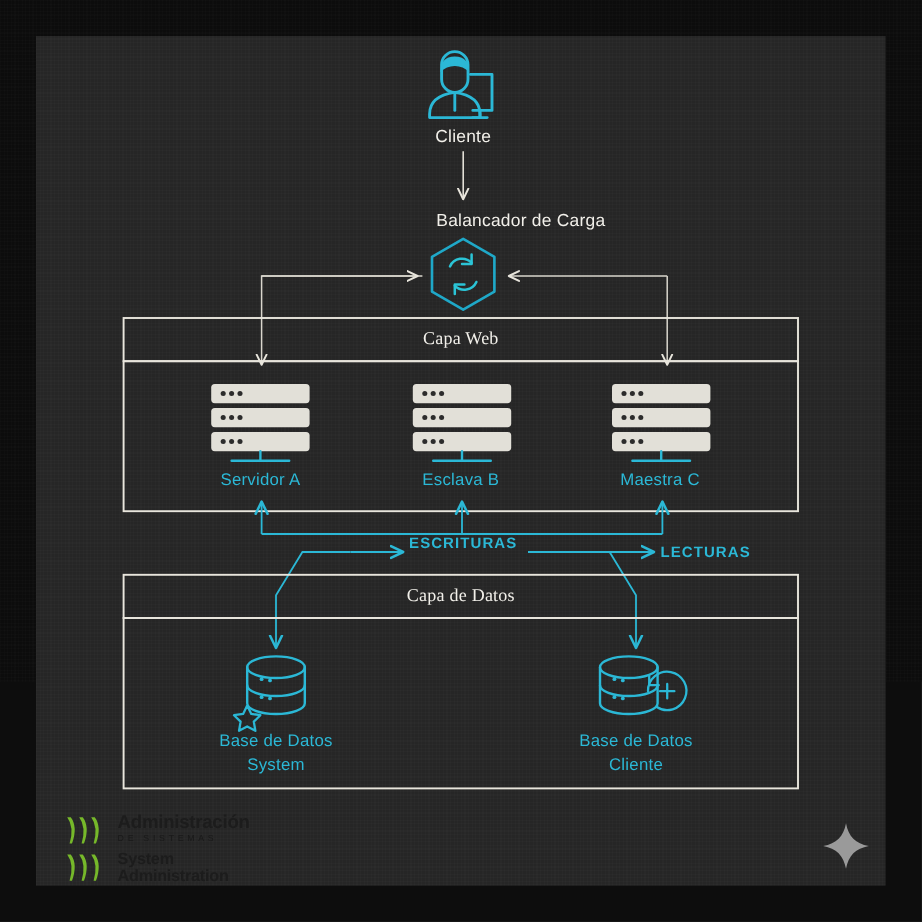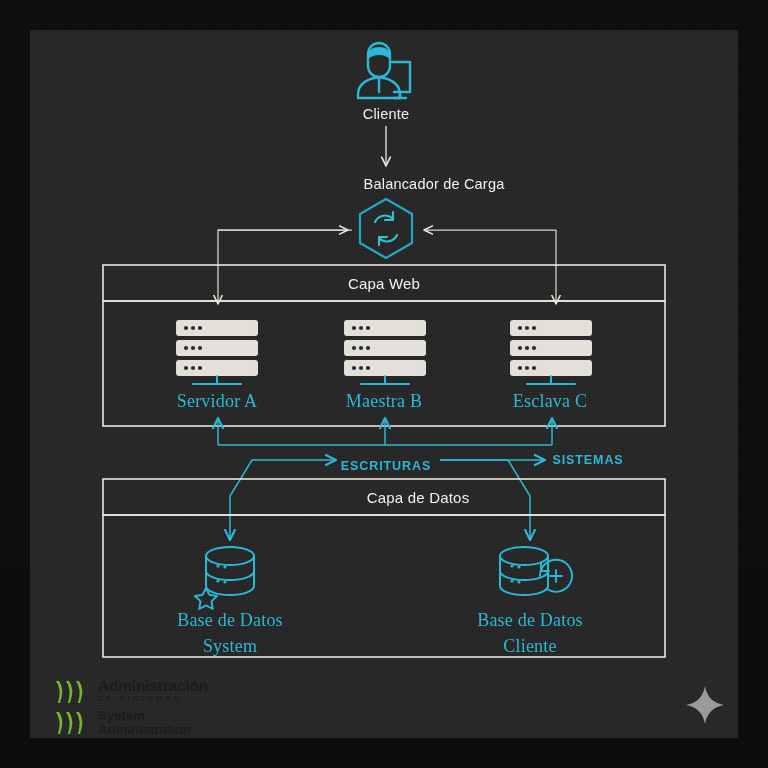--- a/index.html
+++ b/index.html
@@ -29,23 +29,23 @@
 
   .lbl{
     position:absolute;
     color:#f2f0ea;
     font-size:14.5px;
     letter-spacing:.2px;
     white-space:nowrap;
     text-align:center;
     transform:translateX(-50%);
   }
-  .lbl.cyan{color:#2bb8d6;font-size:18px;font-family:Liberation Serif, serif;}
+  .lbl.cyan{color:#2bb8d6;font-size:14px;}
   .lbl.bus{color:#2bb8d6;font-size:12.5px;font-weight:bold;letter-spacing:.9px;}
-  .lbl.panel{font-size:15px;}
+  .lbl.panel{font-size:15px;font-family:Liberation Serif, serif;}
   .lbl.two{line-height:1.42;}
 
   
   #logo{position:absolute;left:55px;top:678px;width:200px;height:60px;}
   .logo-row{position:absolute;left:0;display:flex;align-items:flex-start;}
   .logo-marks{width:40px;height:26px;flex:0 0 40px;margin-top:1px;}
   .logo-txt{display:flex;flex-direction:column;margin-left:3px;}
   .lg1{color:#1c1c1c;font-weight:bold;font-size:15.5px;line-height:1.0;letter-spacing:-.2px;}
   .lg2{color:#191919;font-size:7.3px;letter-spacing:3.1px;line-height:1.5;}
   .lg3{color:#1c1c1c;font-weight:bold;font-size:13.5px;line-height:1.05;letter-spacing:-.2px;}
@@ -216,27 +216,27 @@
     </g>
   </svg>
 
   <div class="lbl" style="left:386px;top:106px;">Cliente</div>
 
   <div class="lbl" style="left:386px;top:176px;margin-left:48px;">Balancador de Carga</div>
 
   <div class="lbl panel" style="left:384px;top:275px;">Capa Web</div>
 
   <div class="lbl cyan" style="left:217px;top:391px;">Servidor A</div>
-  <div class="lbl cyan" style="left:384px;top:391px;">Maestra B</div>
-  <div class="lbl cyan" style="left:550px;top:391px;">Esclava C</div>
-
-  <div class="lbl bus" style="left:386px;top:459px;">ESCRITURAS</div>
-  <div class="lbl bus" style="left:588px;top:453px;">SISTEMAS</div>
-
-  <div class="lbl panel" style="left:384px;top:489px;margin-left:34px;">Capa de Datos</div>
+  <div class="lbl cyan" style="left:384px;top:391px;">Esclava B</div>
+  <div class="lbl cyan" style="left:550px;top:391px;">Maestra C</div>
+
+  <div class="lbl bus" style="left:386px;top:446px;">ESCRITURAS</div>
+  <div class="lbl bus" style="left:588px;top:453px;">LECTURAS</div>
+
+  <div class="lbl panel" style="left:384px;top:489px;">Capa de Datos</div>
 
   <div class="lbl cyan two" style="left:230px;top:608px;">
     <div>Base de Datos</div>
     <div>System</div>
   </div>
   <div class="lbl cyan two" style="left:530px;top:608px;">
     <div>Base de Datos</div>
     <div>Cliente</div>
   </div>
 

